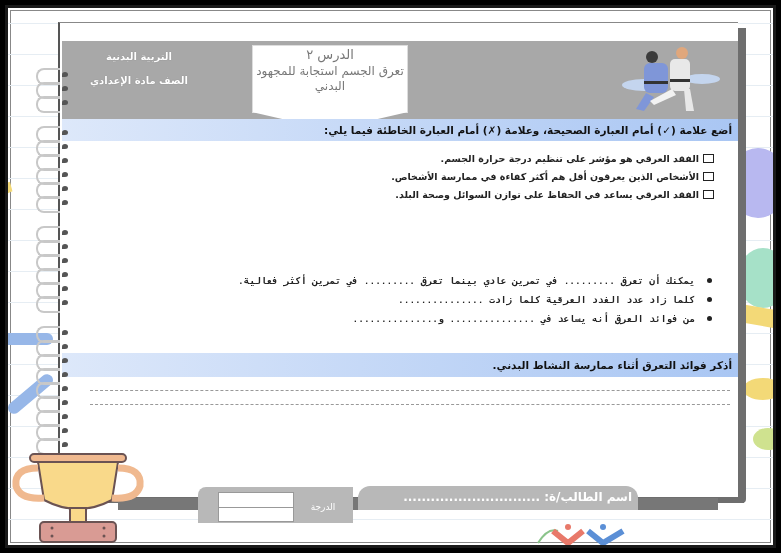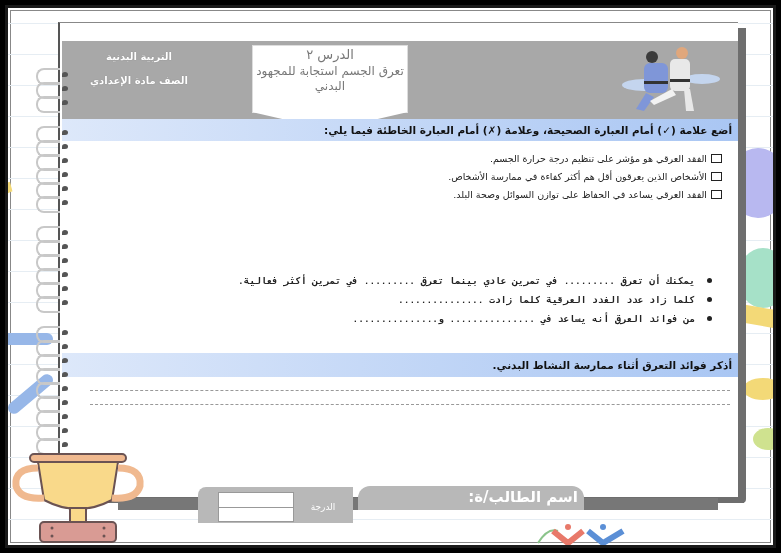--- a/index.html
+++ b/index.html
@@ -51,35 +51,35 @@
   .judo { position: absolute; right: 14px; top: 4px; width: 110px; height: 70px; }
 
   .section-bar { position: absolute; left: 2px; width: 676px; background: linear-gradient(to right, #dde8fa, #a9c6f3);
     direction: rtl; color: #111; font-weight: bold; }
   .bar1 { top: 96px; height: 22px; font-size: 10.5px; line-height: 22px; padding-right: 6px; }
   .bar2 { top: 206px; height: 38px; font-size: 9.5px; padding-right: 6px; padding-top: 4px; font-weight: normal; }
   .bar2 div { line-height: 15px; }
   .bar2 .l1 { font-weight: bold; }
   .bar3 { top: 330px; height: 24px; font-size: 10.5px; line-height: 24px; padding-right: 6px; }
 
-  .tf-list { position: absolute; right: 16px; top: 126px; direction: rtl; font-size: 9.5px; font-weight: normal; color: #222; }
+  .tf-list { position: absolute; right: 24px; top: 126px; direction: rtl; font-size: 9.5px; font-weight: bold; color: #222; }
   .tf-item { display: flex; align-items: center; height: 18px; }
   .checkbox { width: 11px; height: 9px; border: 1.3px solid #222; margin-left: 4px; background: #fff; flex: none; }
 
   .fill-list { position: absolute; right: 26px; top: 248px; direction: rtl; font-size: 9.5px; font-weight: bold; color: #222; font-family: Liberation Mono, monospace; }
   .fill-item { display: flex; align-items: center; height: 19px; }
   .bullet { width: 5px; height: 5px; border-radius: 50%; background: #222; margin-left: 12px; flex: none; }
 
   .answer-line { position: absolute; left: 30px; width: 640px; border-top: 1px dashed #999; }
   .al1 { top: 367px; } .al2 { top: 381px; }
 
   
   .footer-bar { position: absolute; left: 110px; top: 490px; width: 600px; height: 12px; background: #777; }
-  .footer-name-tab { position: absolute; left: 350px; top: 478px; width: 226px; height: 24px; background: #b8b8b8;
-    border-radius: 12px 12px 0 0; direction: rtl; color: #fff; font-size: 15px; font-weight: bold; padding-right: 6px; line-height: 22px; }
+  .footer-name-tab { position: absolute; left: 350px; top: 478px; width: 280px; height: 24px; background: #b8b8b8;
+    border-radius: 12px 12px 0 0; direction: rtl; color: #fff; font-size: 12px; font-weight: bold; padding-right: 6px; line-height: 22px; }
   .footer-grade-tab { position: absolute; left: 190px; top: 479px; width: 155px; height: 36px; background: #b8b8b8; border-radius: 8px 0 0 0; }
   .grade-box { position: absolute; left: 210px; top: 484px; width: 76px; height: 30px; background: #fff; border: 1px solid #999; }
   .grade-box::after { content: ""; position: absolute; left: 0; right: 0; top: 14px; border-top: 1px solid #999; }
   .grade-label { position: absolute; left: 290px; top: 484px; width: 50px; height: 30px; line-height: 30px; text-align: center;
     color: #fff; font-size: 9px; direction: rtl; }
 
   .trophy { position: absolute; left: 0; top: 438px; width: 140px; height: 100px; }
   .people-logo { position: absolute; left: 520px; top: 515px; width: 110px; height: 22px; }
 </style>
 </head>

